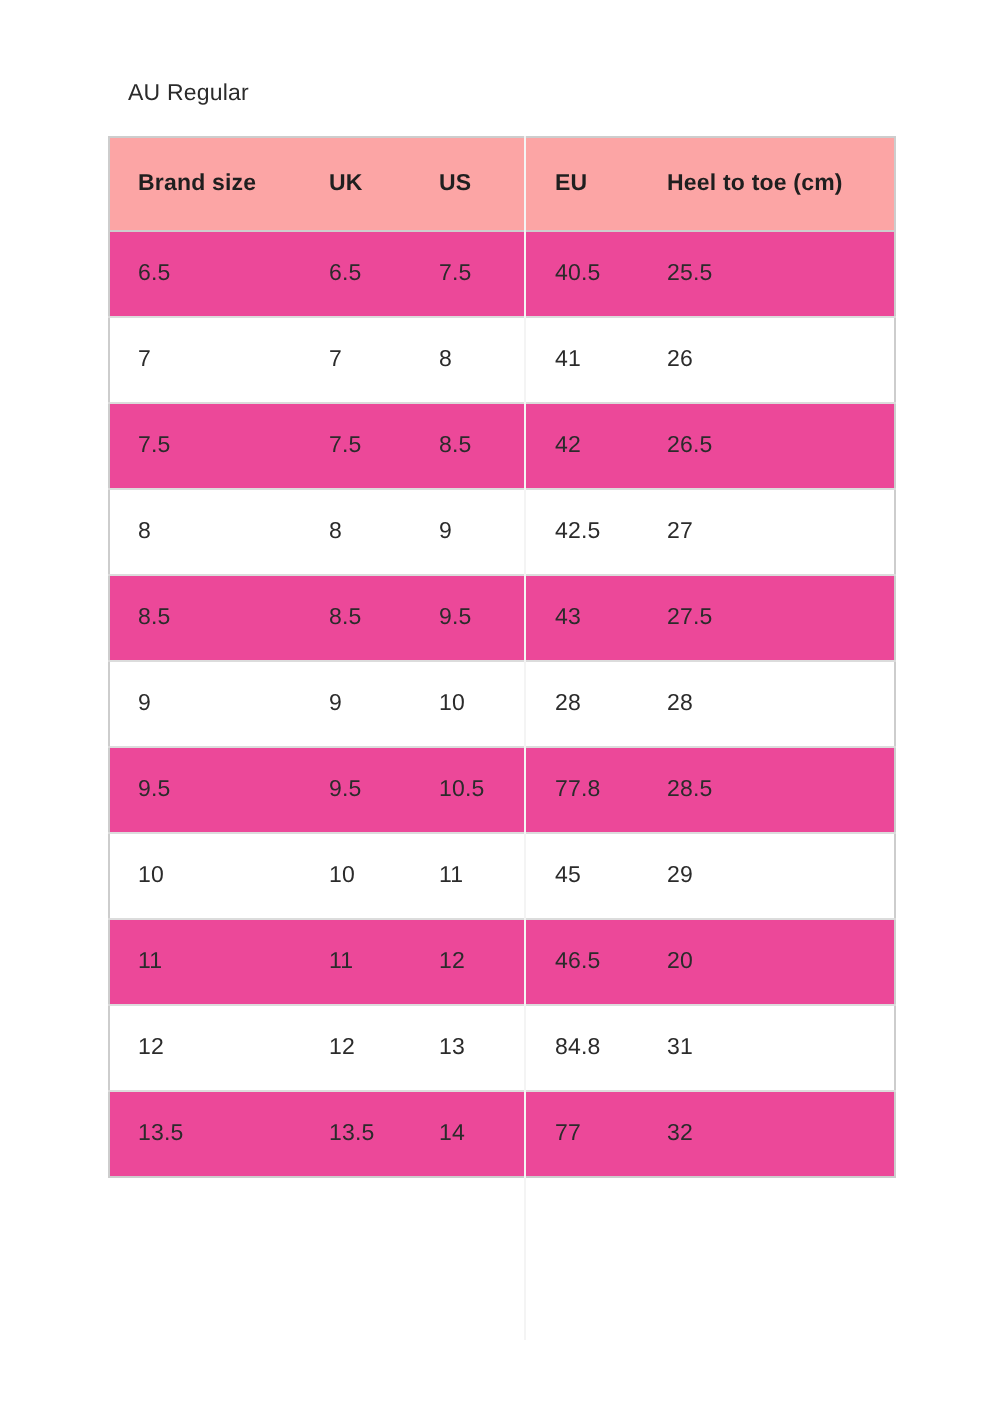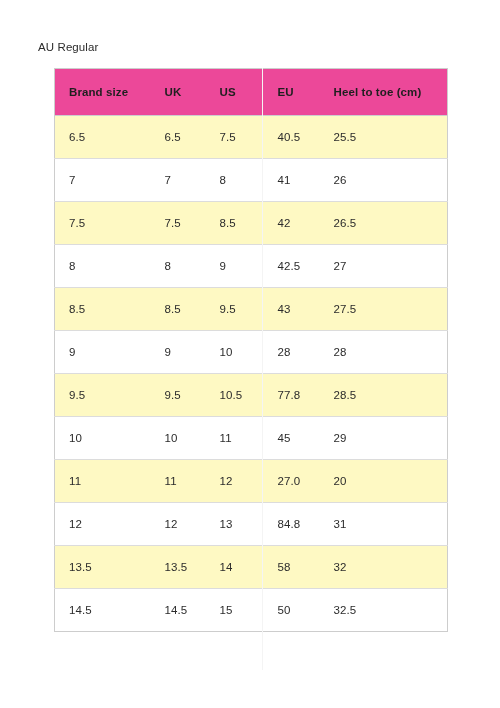--- a/index.html
+++ b/index.html
@@ -17,21 +17,21 @@
 
   .page {
     position: relative;
     width: 500px;
     height: 708px;
     box-sizing: border-box;
   }
 
   .section-title {
     position: absolute;
-    left: 38px;
+    left: 64px;
     top: 40px;
     font-size: 11.5px;
     font-weight: 400;
     color: #2b2b2b;
     letter-spacing: 0.1px;
     line-height: 14px;
     white-space: nowrap;
   }
 
   .table-wrap {
@@ -49,21 +49,21 @@
     background: #ffffff;
   }
 
   table.size-chart col.c-brand { width: 96px; }
   table.size-chart col.c-uk    { width: 55px; }
   table.size-chart col.c-us    { width: 58px; }
   table.size-chart col.c-eu    { width: 56px; }
   table.size-chart col.c-heel  { width: 128px; }
 
   table.size-chart thead th {
-    background: #ec4899;
+    background: #fca5a5;
     border-top: 1px solid #cdcdcd;
     border-bottom: 1px solid #cdcdcd;
     height: 46px;
     padding: 0 0 0 14px;
     text-align: left;
     vertical-align: middle;
     font-size: 11.5px;
     font-weight: 700;
     color: #1f1f1f;
     letter-spacing: 0.1px;
@@ -77,21 +77,21 @@
     vertical-align: middle;
     font-size: 11.5px;
     font-weight: 400;
     color: #2b2b2b;
     letter-spacing: 0.1px;
     border-top: 1px solid #dcdcdc;
     white-space: nowrap;
   }
 
   table.size-chart tbody tr.odd td {
-    background: #fef9c3;
+    background: #ec4899;
   }
   table.size-chart tbody tr.even td {
     background: #ffffff;
   }
   table.size-chart tbody tr:first-child td {
     border-top: none;
   }
 
   
   .faint-rule {
@@ -184,41 +184,34 @@
             <td>10</td>
             <td>10</td>
             <td>11</td>
             <td>45</td>
             <td>29</td>
           </tr>
           <tr class="odd">
             <td>11</td>
             <td>11</td>
             <td>12</td>
-            <td>27.0</td>
+            <td>46.5</td>
             <td>20</td>
           </tr>
           <tr class="even">
             <td>12</td>
             <td>12</td>
             <td>13</td>
             <td>84.8</td>
             <td>31</td>
           </tr>
           <tr class="odd">
             <td>13.5</td>
             <td>13.5</td>
             <td>14</td>
-            <td>58</td>
+            <td>77</td>
             <td>32</td>
-          </tr>
-          <tr class="even">
-            <td>14.5</td>
-            <td>14.5</td>
-            <td>15</td>
-            <td>50</td>
-            <td>32.5</td>
           </tr>
         </tbody>
     </table>
   </div>
 
 </div>
 
 </body></html>

